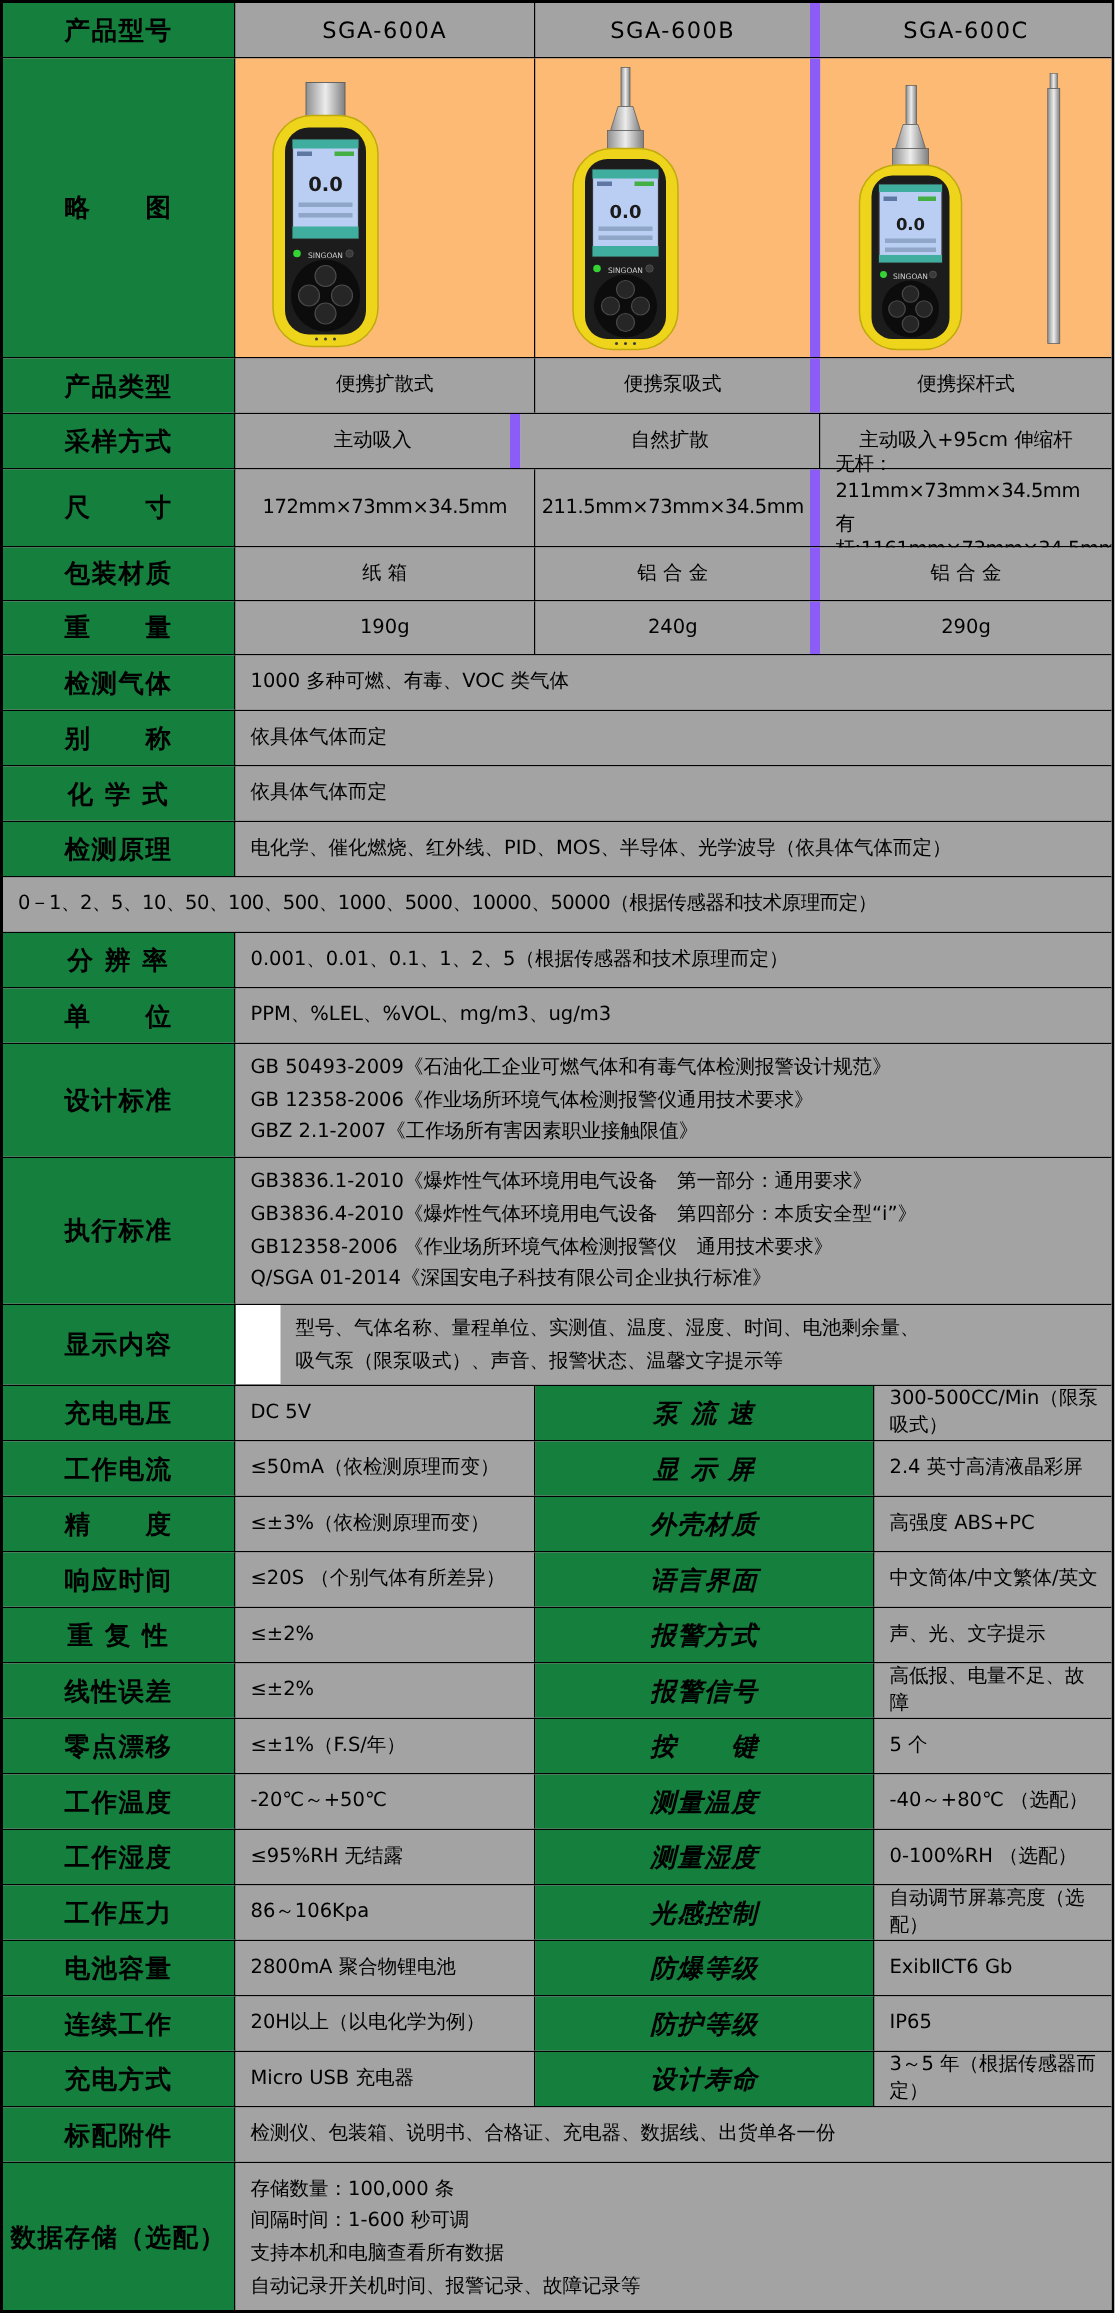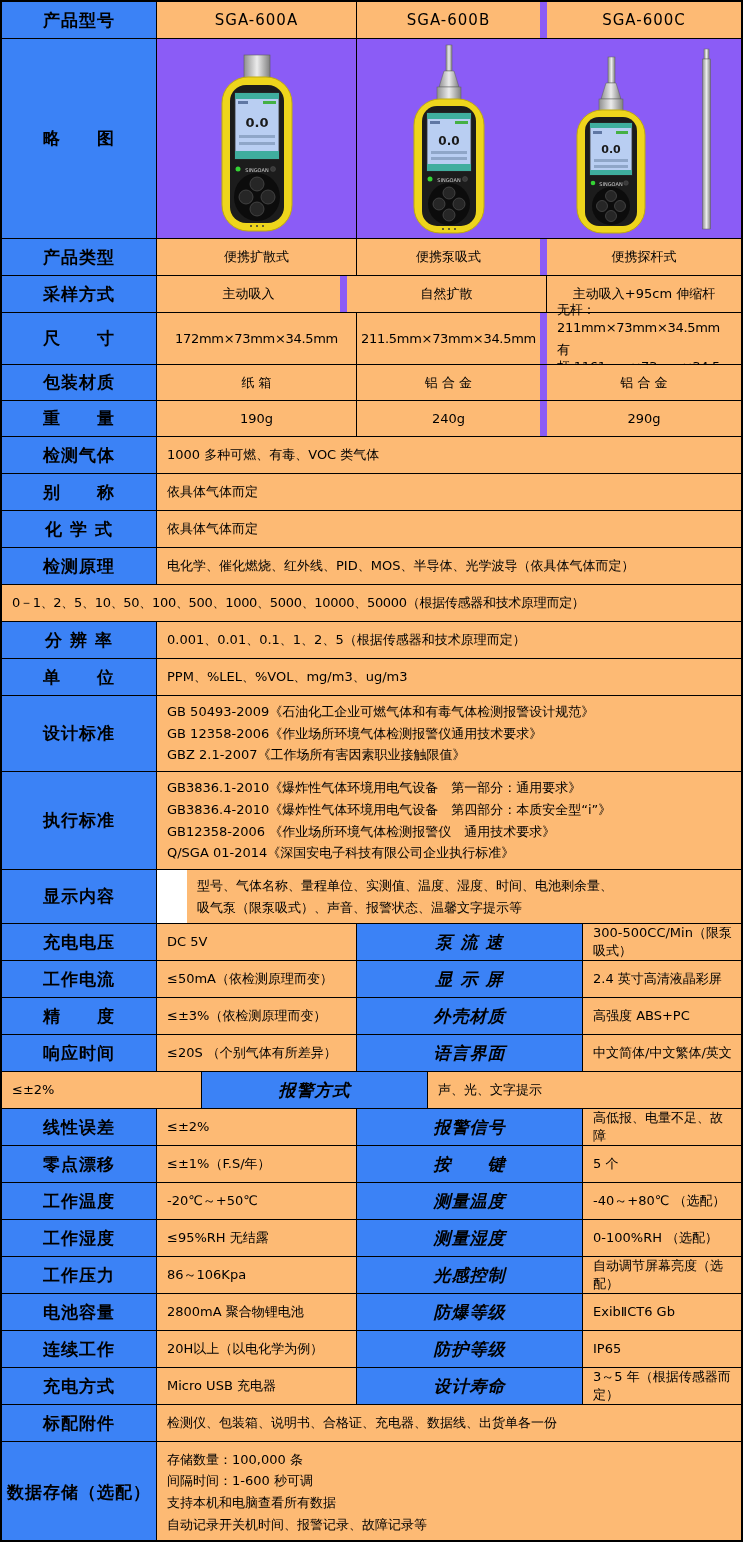--- a/index.html
+++ b/index.html
@@ -23,36 +23,36 @@
   .h36 { height: 36px; }
   .h52 { height: 52px; }
   .h54 { height: 54px; gap: 30px; }
   .h76 { height: 76px; }
   .h98 { height: 98px; }
   .h100 { height: 100px; }
   .h200 { height: 200px; }
 
   .lab {
     width: 155px;
-    background: #3b82f6;
+    background: #15803d;
     border-right: 1px solid #000;
     display: flex;
     align-items: center;
     justify-content: center;
     font-weight: bold;
     font-size: 17px;
     letter-spacing: 1px;
     text-align: center;
     flex-shrink: 0;
   }
   .lab2 { width: 226px; font-style: italic; }
   .labcol { flex-direction: row; line-height: 1.7; }
 
   .val {
-    background: #fdba74;
+    background: #a3a3a3;
     display: flex;
     align-items: center;
     font-size: 13px;
     line-height: 1.35;
   }
   .center { justify-content: center; text-align: center; }
   .left { padding-left: 10px; padding-right: 6px; }
   .c1 { width: 200px; border-right: 1px solid #000; flex-shrink: 0; }
   .c2 { width: 190px; border-right: 7px solid #8b5cf6; flex-shrink: 0; }
   .c3 { flex: 1; }
@@ -61,21 +61,21 @@
   .multiline {
     flex-direction: column;
     align-items: flex-start;
     justify-content: center;
   }
   .multiline > div { padding: 2px 0; }
   .tight { letter-spacing: -0.3px; }
 
   .hdrval { font-size: 15px; letter-spacing: 1px; }
 
-  .imgcell { background: #8b5cf6; justify-content: center; align-items: center; }
+  .imgcell { background: #fdba74; align-items: center; }
 
   .stor-label-line { font-size: 17px; font-weight: bold; }
 </style>
 </head>
 <body>
 
 <div class="tbl">
 
   <div class="row h37">
     <div class="lab">产品型号</div>
@@ -328,20 +328,21 @@
     <div class="lab lab2">外壳材质</div>
     <div class="val c3 left">高强度 ABS+PC</div>
   </div>
   <div class="row h37">
     <div class="lab">响应时间</div>
     <div class="val c1 left">≤20S （个别气体有所差异）</div>
     <div class="lab lab2">语言界面</div>
     <div class="val c3 left">中文简体/中文繁体/英文</div>
   </div>
   <div class="row h37">
+    <div class="lab">重 复 性</div>
     <div class="val c1 left">≤±2%</div>
     <div class="lab lab2">报警方式</div>
     <div class="val c3 left">声、光、文字提示</div>
   </div>
   <div class="row h37">
     <div class="lab">线性误差</div>
     <div class="val c1 left">≤±2%</div>
     <div class="lab lab2">报警信号</div>
     <div class="val c3 left">高低报、电量不足、故障</div>
   </div>

